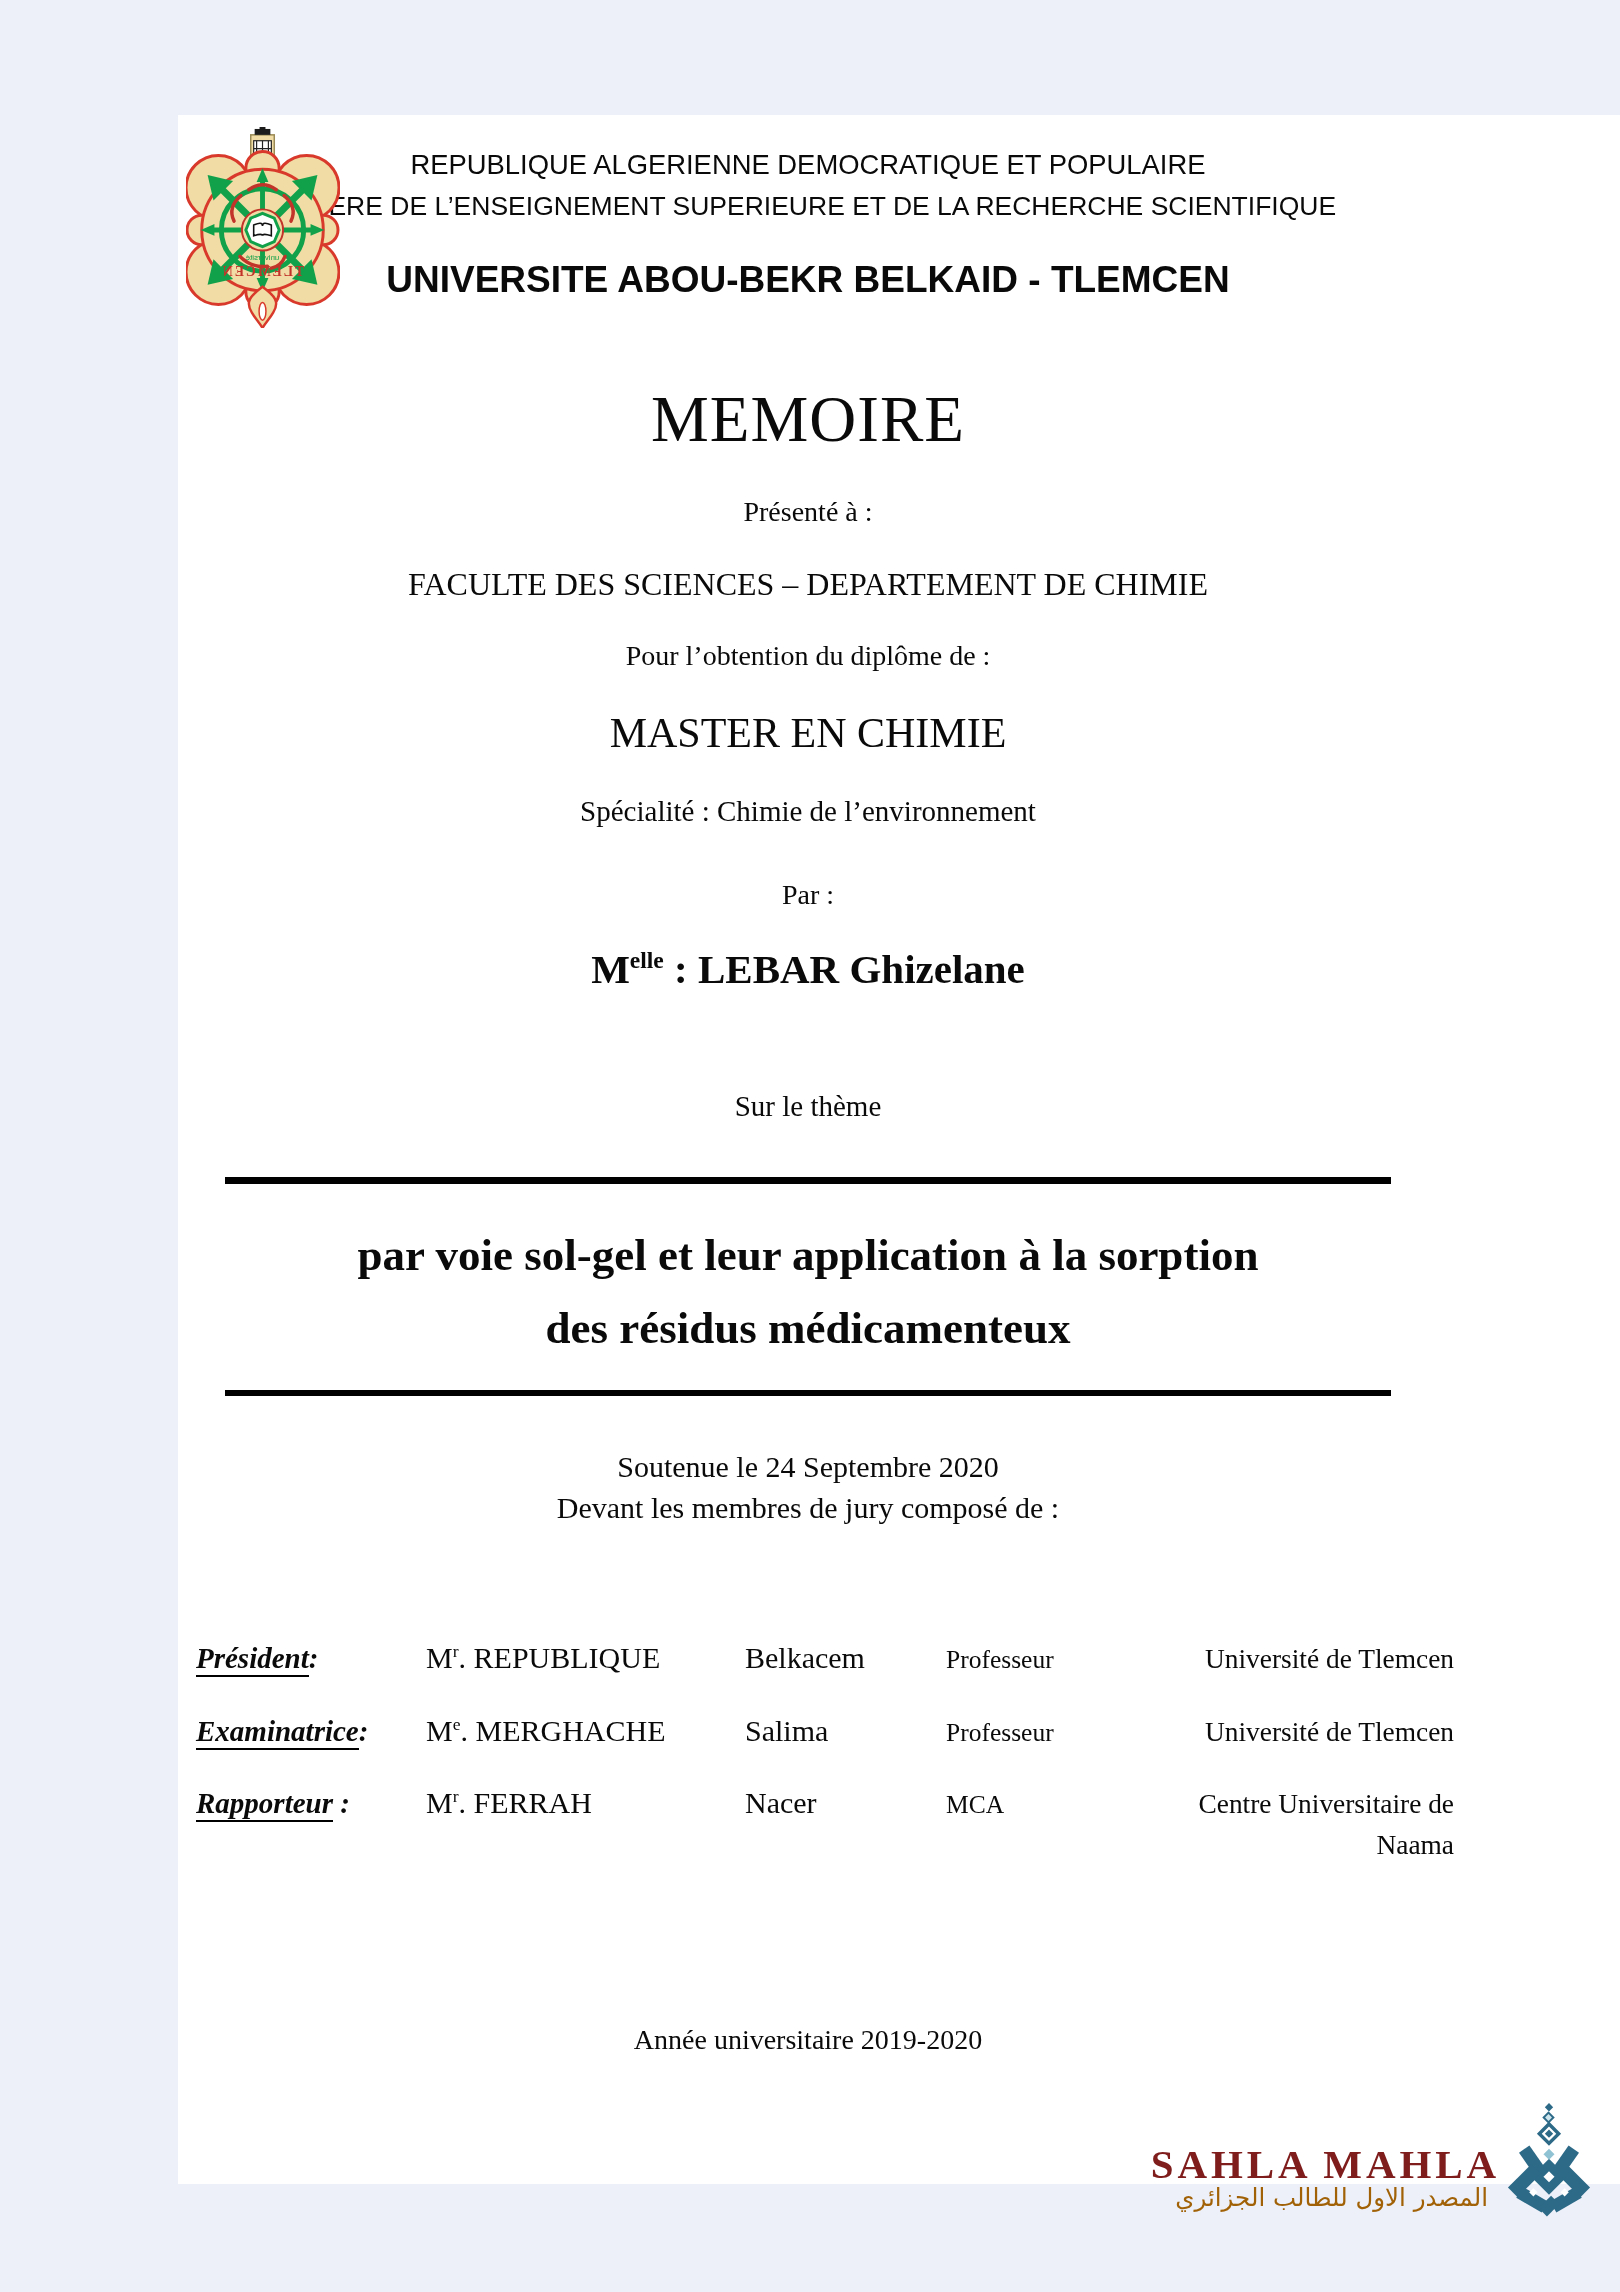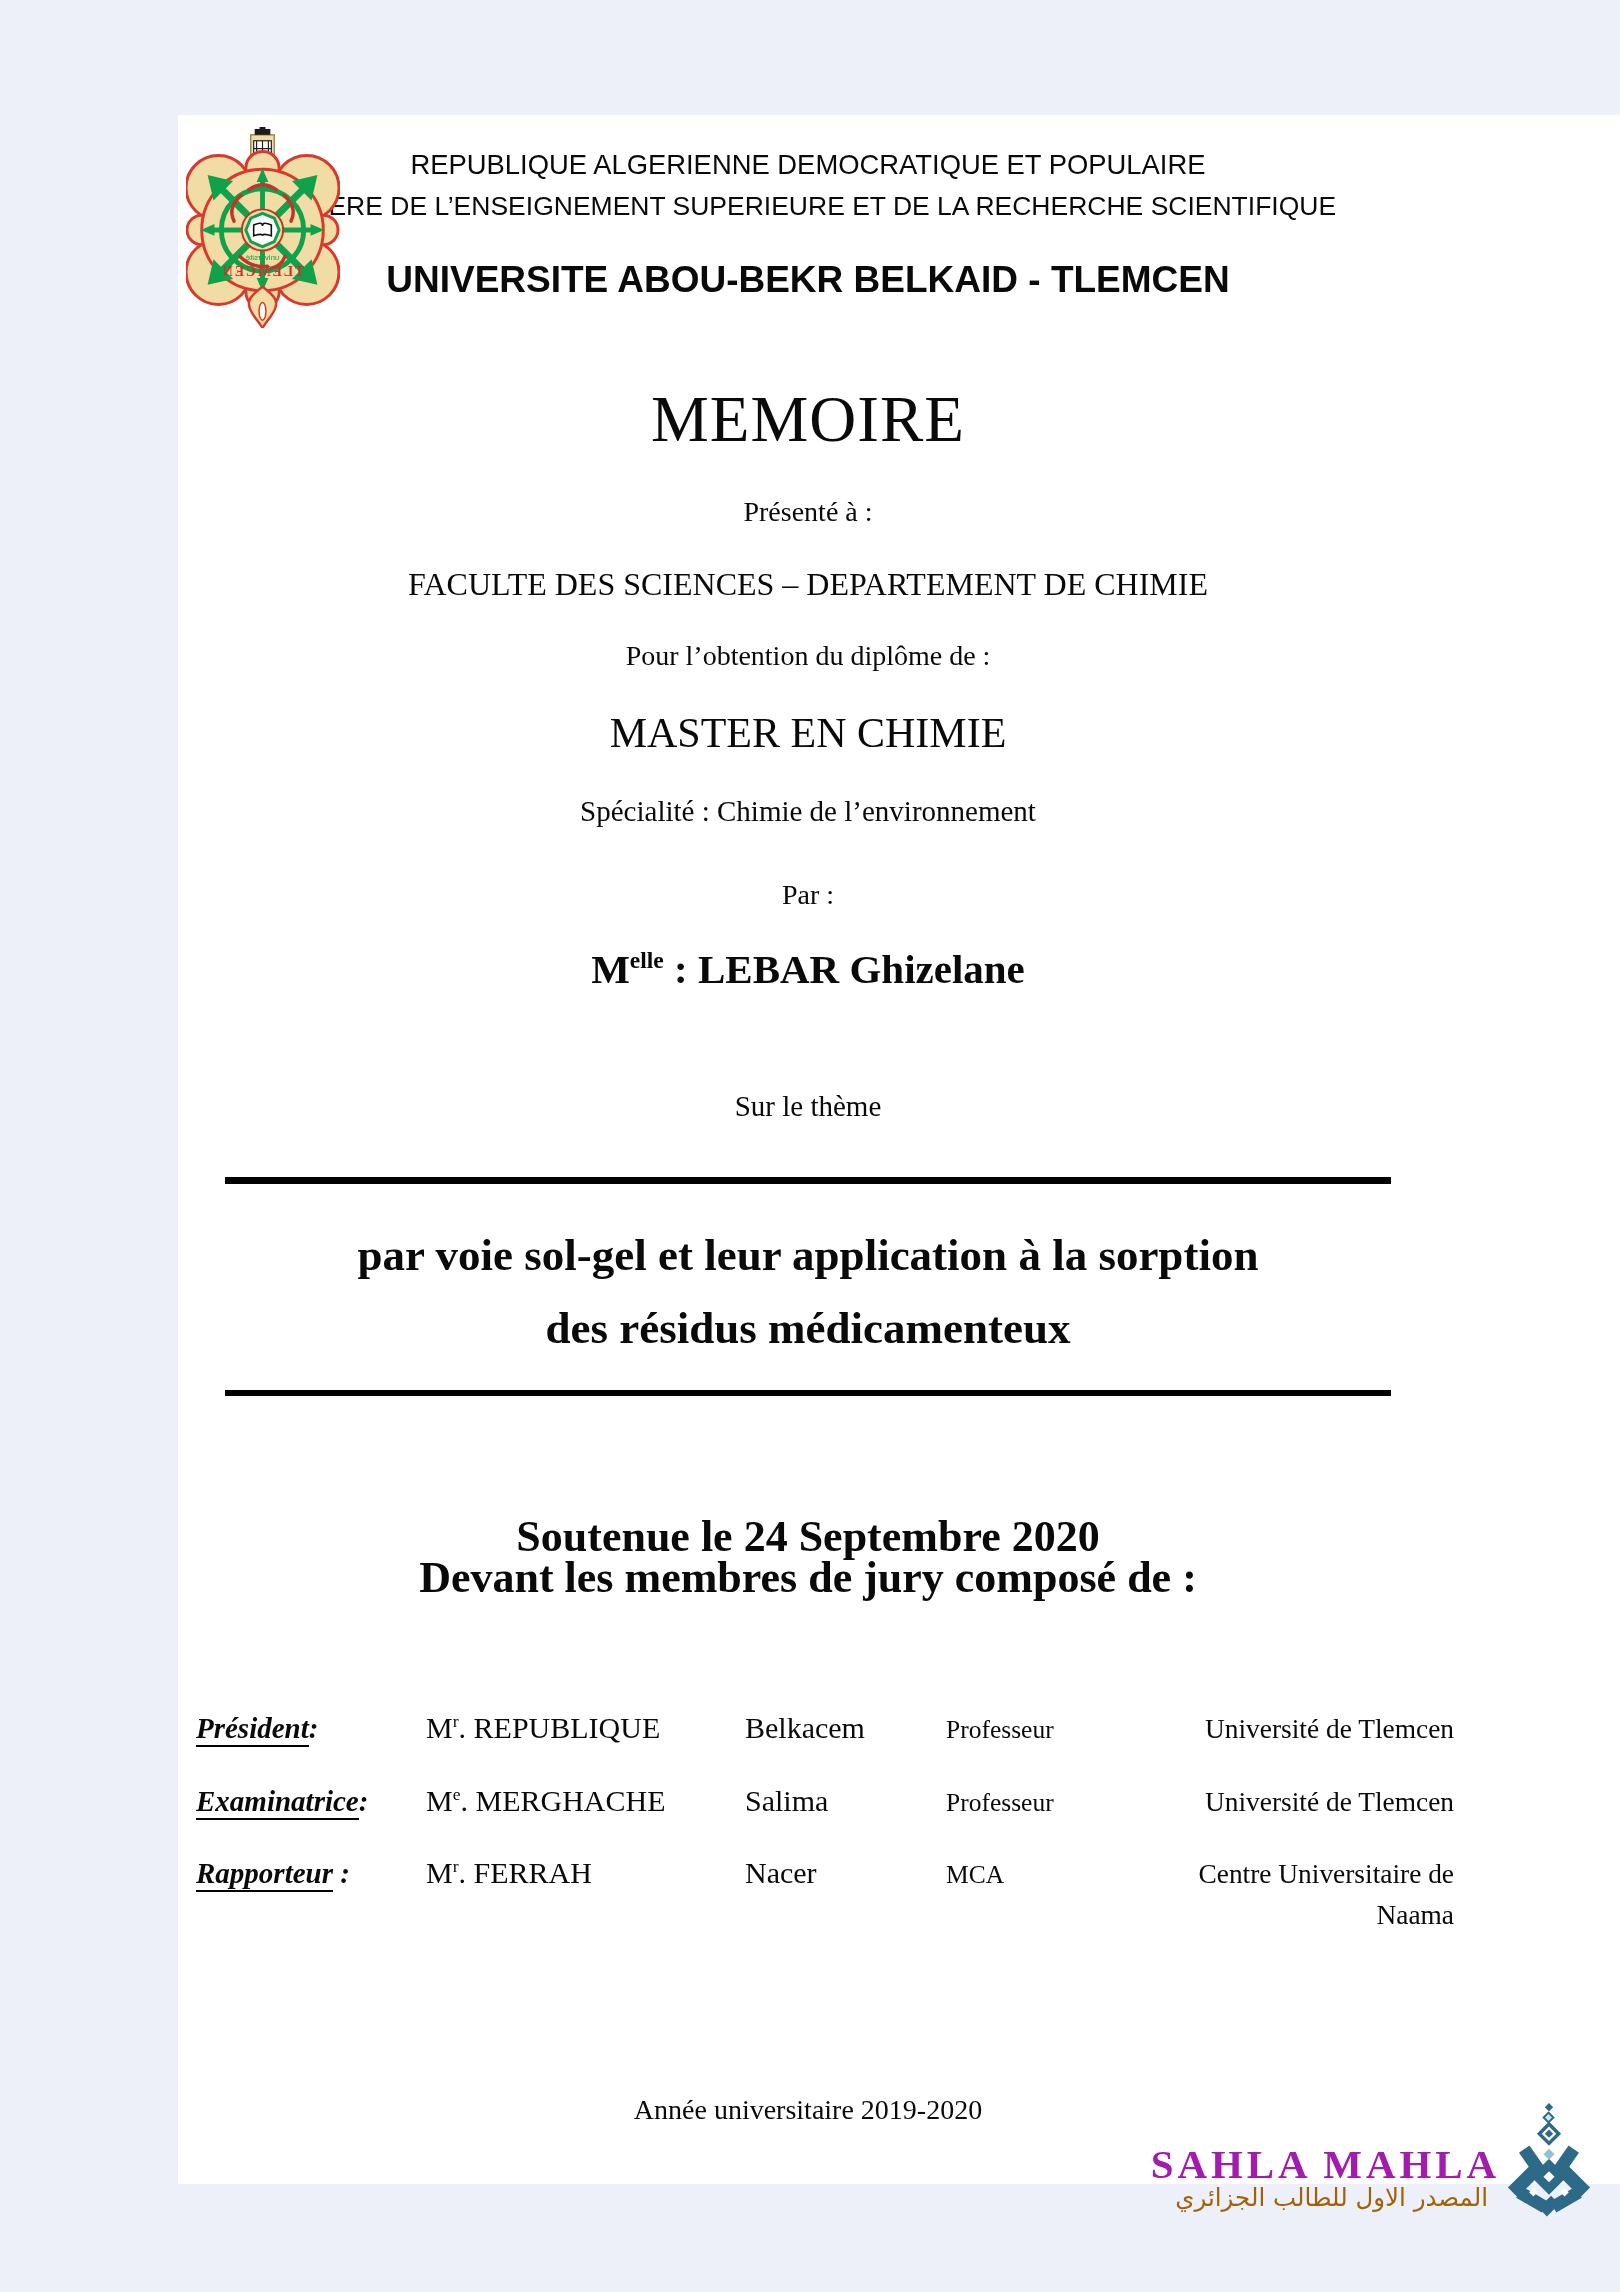--- a/index.html
+++ b/index.html
@@ -27,35 +27,35 @@
   .master{font-size:42px;line-height:53px;margin-top:32px;}
   .specialite{font-size:29px;line-height:39px;margin-top:32px;}
   .par{font-size:28px;line-height:37px;margin-top:45px;}
   .author{font-size:41px;line-height:55px;margin-top:20.6px;font-weight:bold;}
   .author sup{font-size:23.5px;}
   .theme-label{font-size:29px;line-height:39px;margin-top:90px;}
   .rule{height:6.9px;background:#000;border:0;width:1166px;margin:0 auto;}
   .rule1{margin-top:51px;}
   .rule2{margin-top:24.5px;}
   .thesis-title{font-size:45px;line-height:73px;font-weight:bold;margin-top:35px;}
-  .soutenue-block{font-size:44px;line-height:41px;font-weight:bold;margin-top:120px;}
+  .soutenue-block{font-size:30px;line-height:41px;font-weight:normal;margin-top:50px;}
   .jury{margin-top:103px;margin-left:-29px;width:1258px;text-align:left;}
   .jury-row{display:grid;grid-template-columns:230px 319px 201px 172px 1fr;line-height:41px;margin-bottom:23.5px;align-items:baseline;}
   .jury-role{font-size:29px;font-weight:bold;font-style:italic;}
   .jury-role .u{border-bottom:2.9px solid #000;padding-bottom:1px;}
   .jury-name{font-size:30px;}
   .jury-name sup{font-size:17.6px;}
   .jury-first{font-size:30px;}
   .jury-grade{font-size:25.5px;}
   .jury-inst{font-size:27.4px;text-align:right;}
   .annee{font-size:28px;line-height:37px;margin-top:155px;}
   .wm-brand{
     position:absolute;left:1106px;top:2143px;width:394px;text-align:right;
     font-family:"Liberation Serif",serif;font-weight:bold;font-size:41px;line-height:43px;
-    letter-spacing:3.9px;color:#a21caf;white-space:nowrap;
+    letter-spacing:3.9px;color:#7f1d1d;white-space:nowrap;
   }
   .wm-ar{
     position:absolute;left:1106px;top:2182px;width:382px;text-align:right;
     font-family:"DejaVu Sans",sans-serif;font-size:24.5px;line-height:31px;color:#a16207;
   }
   .wm-logo{position:absolute;left:1504px;top:2103px;width:90px;height:120px;}
 </style>
 </head>
 <body>
 

